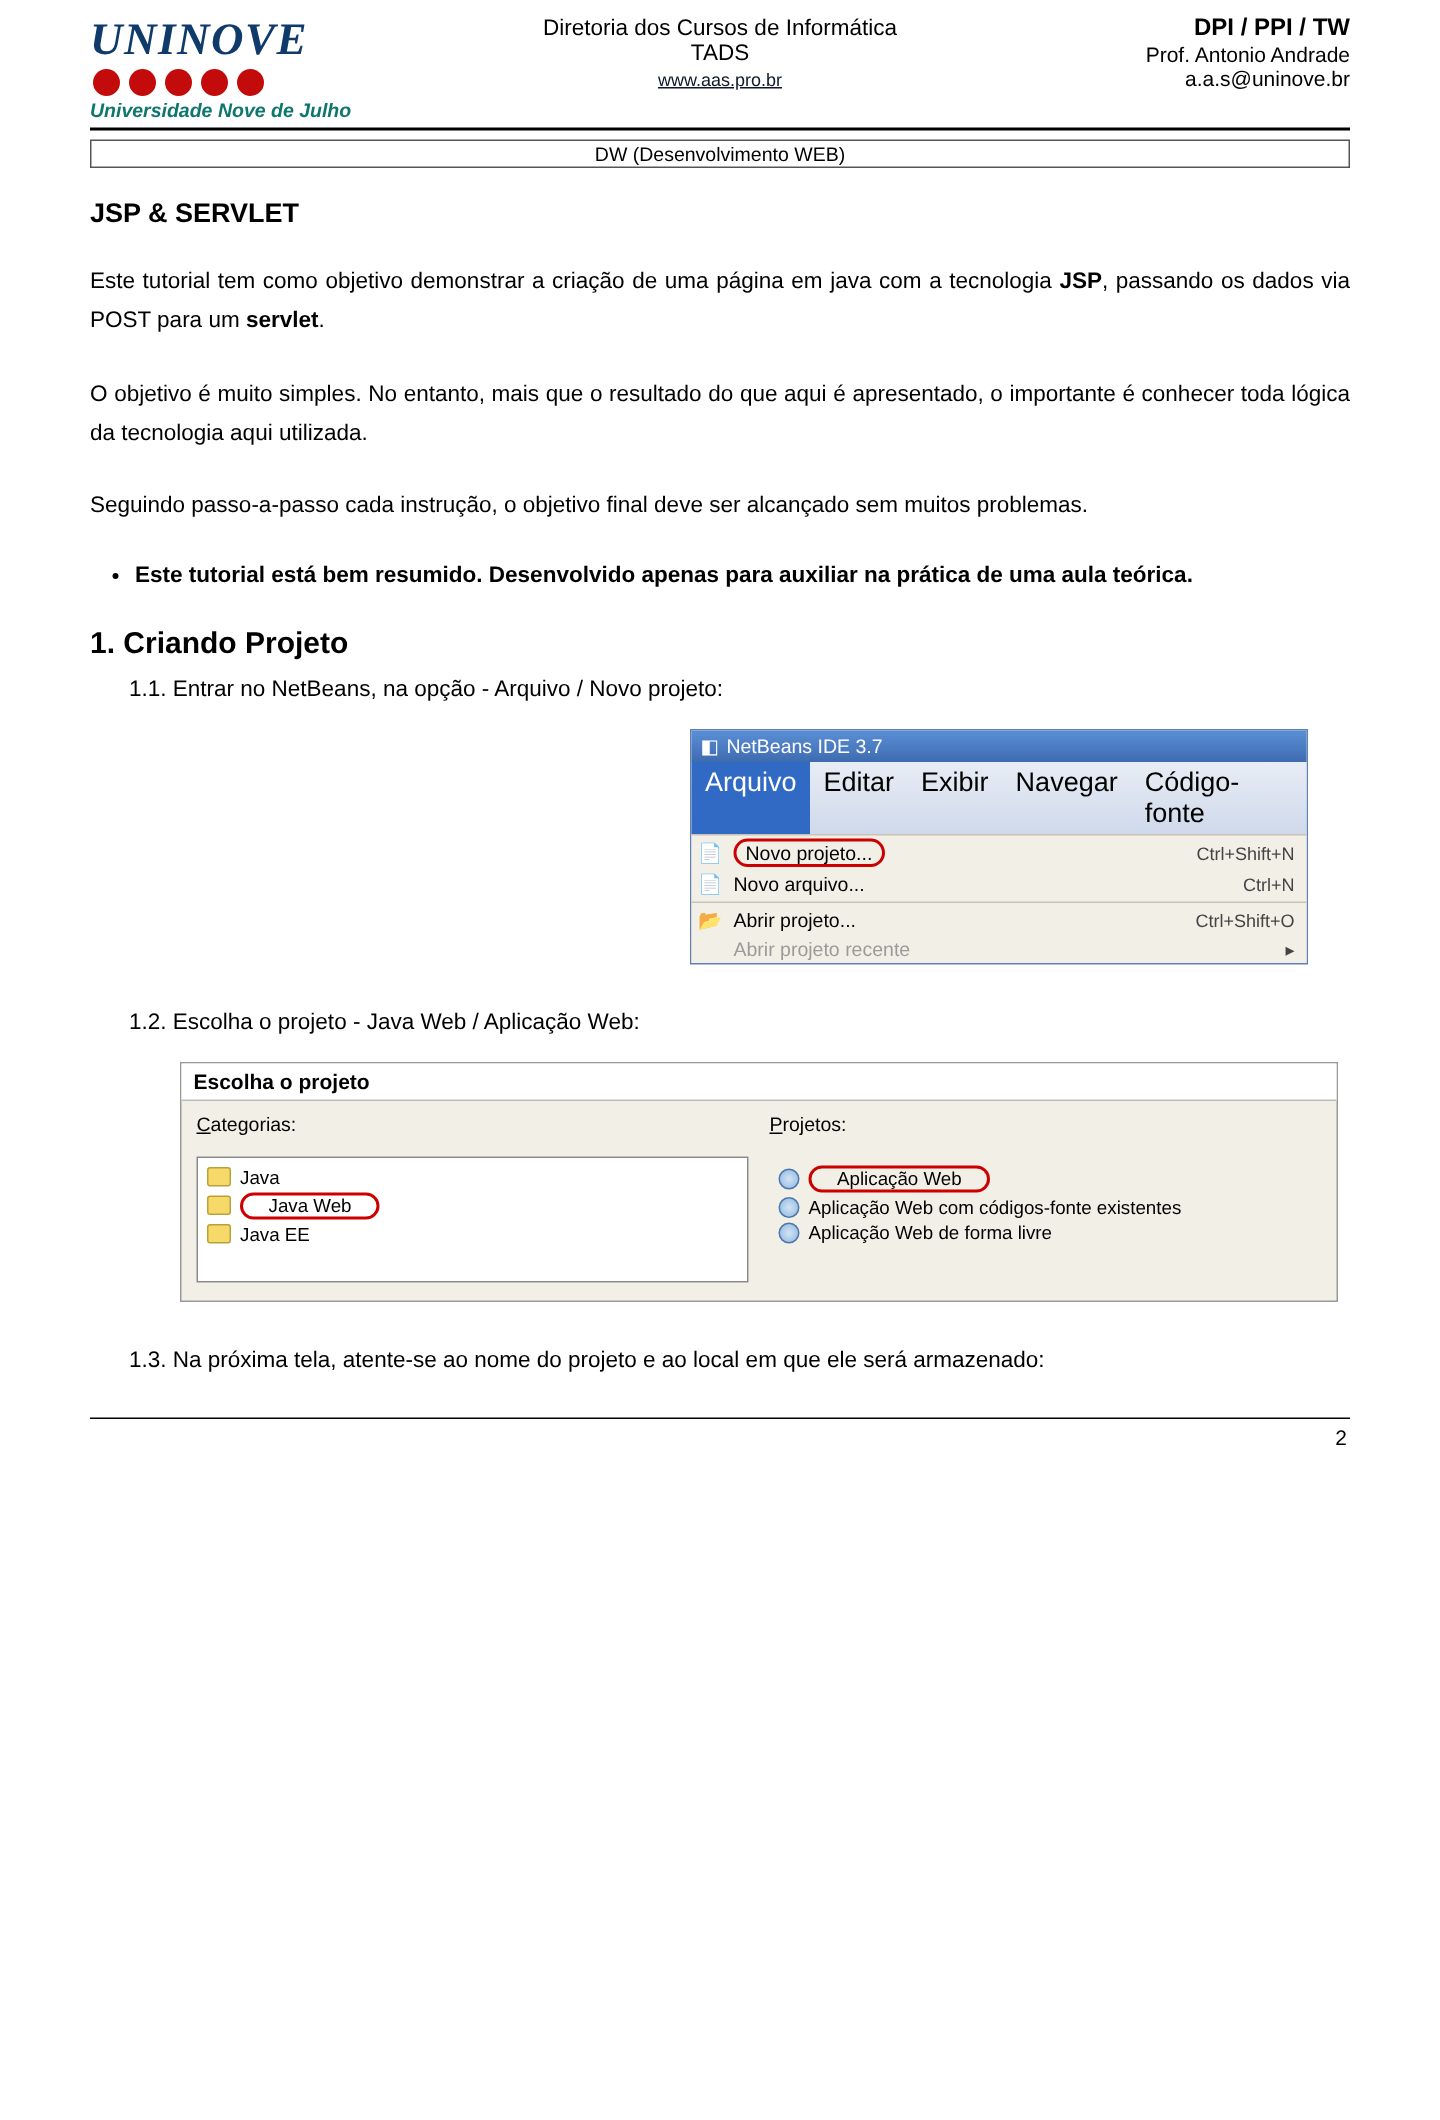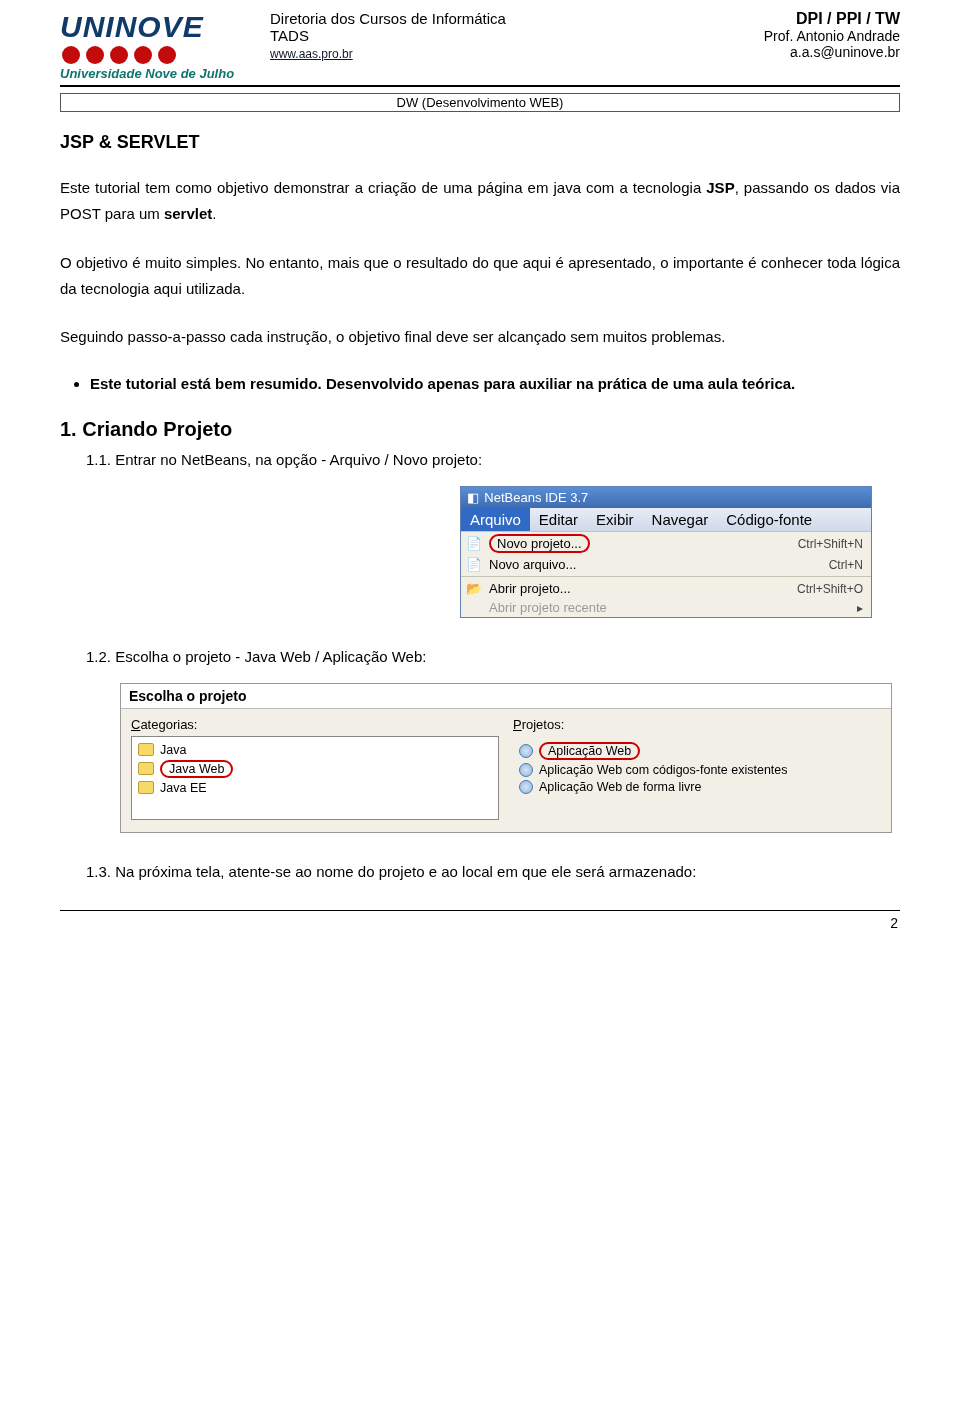--- a/index.html
+++ b/index.html
@@ -6,69 +6,69 @@
     margin: 0;
     font-family: Arial, Helvetica, sans-serif;
     font-size: 15px;
     color: #000;
     background: #fff;
     width: 960px;
   }
   .page { padding: 10px 60px 40px 60px; }
   .header { display: flex; align-items: flex-start; margin-bottom: 0; }
   .logo-block { width: 210px; padding-top: 2px; }
-  .logo-main { font-weight: bold; font-style: italic; font-size: 30px; color: #103a6a; letter-spacing: 1px; line-height: 1; }
+  .logo-main { font-weight: bold; font-style: italic; font-size: 30px; color: #103a6a; letter-spacing: 1px; line-height: 1; font-family: Liberation Serif, serif; }
   .dots-row { display: flex; gap: 6px; margin: 4px 0 2px 2px; }
   .dot { width: 18px; height: 18px; background: #c40b0b; border-radius: 50%; }
   .logo-sub { font-size: 13px; font-weight: bold; color: #0f766e; font-style: italic; }
-  .center-head { flex: 1; text-align: left; }
+  .center-head { flex: 1; text-align: center; }
   .center-head .line1 { font-size: 15px; }
   .center-head .line2 { font-size: 15px; }
   .center-head .line3 { font-size: 12px; color: #0f172a; text-decoration: underline; }
   .right-head { text-align: right; width: 210px; }
   .right-head .r1 { font-weight: bold; font-size: 16px; }
   .right-head .r2 { font-size: 14px; }
   .right-head .r3 { font-size: 14px; }
   .hr1 { border: 0; border-top: 2px solid #000; margin: 4px 0 2px 0; }
   .subhead-box { border: 1px solid #555; margin: 6px 0 20px 0; padding: 1px 4px; text-align: center; font-size: 13px; }
   .h-title { font-weight: bold; font-size: 18px; margin: 20px 0 22px 0; }
   p.body { margin: 0 0 22px 0; line-height: 1.75; text-align: justify; }
   .bold { font-weight: bold; }
   ul.bull { margin: 0 0 22px 30px; padding: 0; }
   ul.bull li { font-weight: bold; line-height: 1.6; text-align: justify; }
   .h2 { font-weight: bold; font-size: 20px; margin: 14px 0 10px 0; }
   .step { margin: 0 0 18px 26px; }
 
   
   .nb-shot { border: 1px solid #6280b4; width: 410px; margin-left: 400px; margin-bottom: 30px; }
   .nb-title { background: linear-gradient(#5a8fd6,#3e6bb0); color: #fff; padding: 3px 6px; font-size: 13px; display: flex; align-items: center; gap: 5px; }
-  .nb-menubar { background: linear-gradient(#e8edf5,#cfd9eb); font-size: 15px; display: flex; align-items: flex-end; }
+  .nb-menubar { background: linear-gradient(#e8edf5,#cfd9eb); font-size: 18px; display: flex; }
   .nb-menubar span { padding: 3px 9px; }
   .nb-menubar .active { background: #316ac5; color: #fff; }
   .nb-drop { background: #f2f0e6; border-top: 1px solid #c8c4b4; }
   .nb-item { display: flex; align-items: center; font-size: 13px; padding: 2px 8px 2px 4px; }
   .nb-item .ic { width: 18px; height: 14px; margin-right: 6px; display:inline-flex; align-items:center; justify-content:center; }
   .nb-item .lbl { flex: 1; }
   .nb-item .sc { color: #444; font-size: 12px; }
   .nb-item.disabled { color: #9a9a9a; justify-content: space-between; }
   .nb-sep { border-top: 1px solid #c8c4b4; margin: 2px 0; }
   .red-ring { border: 2px solid #cc0000; border-radius: 11px; padding: 0 6px; display:inline-block; }
 
   
   .wiz-shot { width: 770px; background: #f2f0e6; border: 1px solid #999; margin-left: 60px; margin-bottom: 30px; }
   .wiz-head { background: #fff; font-weight: bold; padding: 4px 8px; border-bottom: 1px solid #bbb; font-size: 14px; }
   .wiz-body { display: flex; padding: 8px 10px 12px 10px; gap: 14px; font-size: 13px; }
   .wiz-col { flex: 1; }
-  .wiz-col .collabel { margin-bottom: 4px; }
+  .wiz-col .collabel { margin-bottom: 14px; }
   .wiz-col .collabel u { text-decoration: underline; }
   .wiz-list { border: 1px solid #888; background: #fff; padding: 4px 6px; min-height: 74px; }
   .wiz-list .optrow { display: flex; align-items: center; gap: 6px; padding: 1.5px 0; font-size: 12.5px; }
   .folder-ic { width: 14px; height: 11px; background: #f7d96a; border: 1px solid #b9a13a; border-radius: 2px; }
   .globe-ic { width: 12px; height: 12px; border: 1px solid #4a77ad; border-radius: 50%; background: radial-gradient(#d3e4f6,#8fb6dd); }
-  .red-ring2 { border: 2px solid #cc0000; border-radius: 10px; padding: 0 7px; display:inline-block; }
+  .red-ring2 { border: 2px solid #cc0000; border-radius: 10px; padding: 0 17px; display:inline-block; }
 
   .footer-line { border: 0; border-top: 1.5px solid #000; margin: 30px 0 4px 0; }
   .page-num { text-align: right; font-size: 14px; padding-right: 2px; }
 </style>
 </head>
 <body>
 
 <div class="page">
 
   <div class="header">

